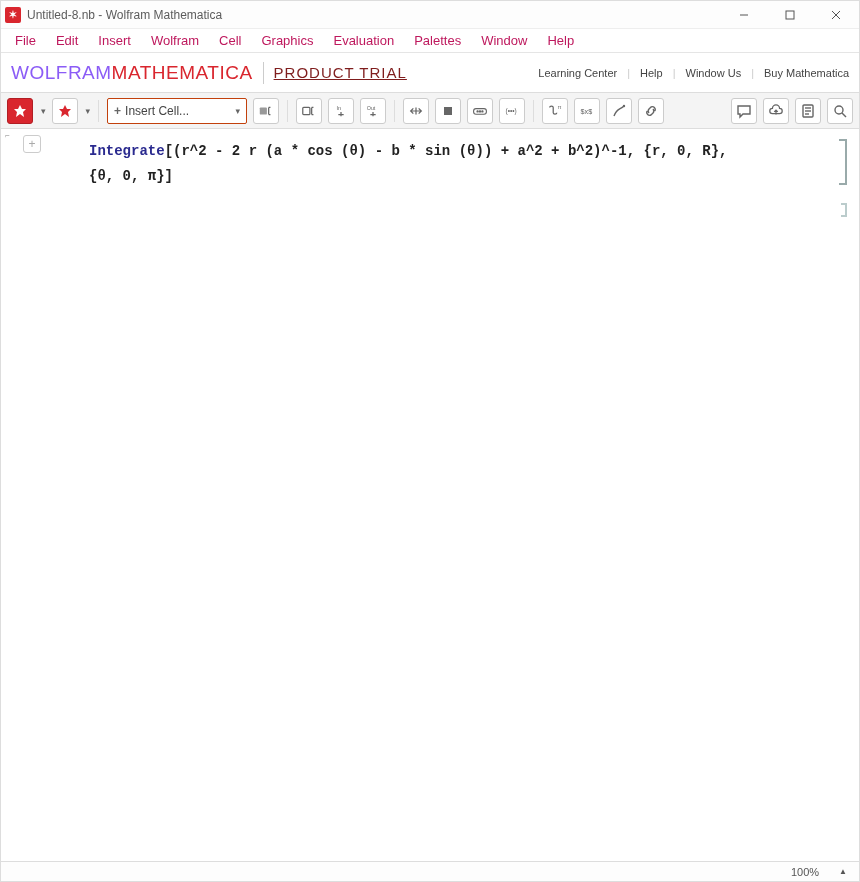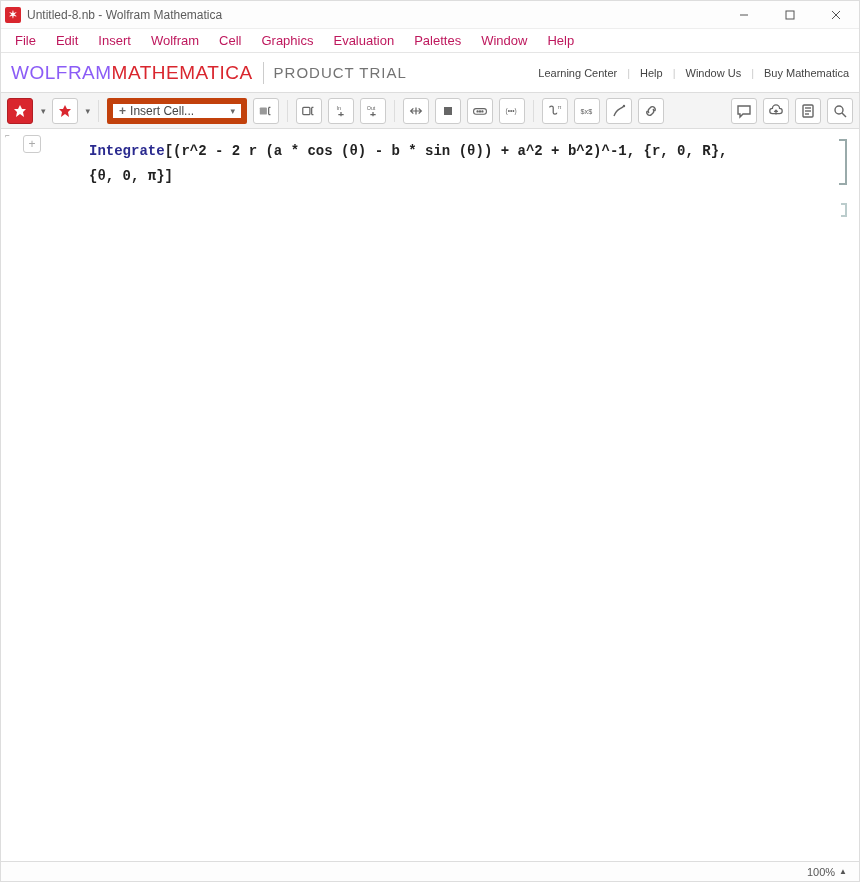--- a/index.html
+++ b/index.html
@@ -52,21 +52,21 @@
     height: 40px;
     display:flex;
     align-items:center;
     padding: 0 10px;
     border-bottom:1px solid #ddd;
     background:#fff;
   }
   .brandbar .brand1 { color:#8b5cf6; font-size:19px; letter-spacing:0.5px; }
   .brandbar .brand2 { color:#d9262e; font-size:19px; letter-spacing:0.5px; font-weight:500; }
   .brandbar .divider { width:1px;height:22px;background:#ccc;margin:0 10px; }
-  .brandbar .trial { color:#737373;font-size:15px;letter-spacing:1px; }
+  .brandbar .trial { color:#7f1d1d;font-size:15px;letter-spacing:1px;text-decoration:underline; }
   .brandbar .spacer { flex:1; }
   .brandbar .links { display:flex;align-items:center;gap:10px;font-size:11px;color:#444; }
   .brandbar .links .sep { color:#ccc; }
   .brandbar .links span.link { cursor:pointer; }
   
   .toolbar {
     height: 36px;
     background:#f4f4f4;
     border-bottom:1px solid #ddd;
     display:flex;
@@ -76,21 +76,21 @@
   }
   .iconbtn {
     height:26px;min-width:26px;padding:0 4px;
     border:1px solid #ccc;border-radius:3px;background:#fff;
     display:flex;align-items:center;justify-content:center;
     font-size:12px;color:#555;
   }
   .iconbtn.red { background:#d9262e;border-color:#b11e24;color:#fff; }
   .iconbtn.rednoborder { background:#fff;border-color:#ccc; }
   .insertcell {
-    height:26px;width:140px;border:6px solid #c2410c;border-radius:2px;background:#fff;
+    height:26px;width:140px;border:1px solid #c2410c;border-radius:2px;background:#fff;
     display:flex;align-items:center;padding:0 6px;font-size:12px;color:#444;
     justify-content:space-between;
   }
   .insertcell .plus { font-weight:bold;margin-right:4px;color:#666; }
   .tb-sep { width:1px;height:22px;background:#ddd;margin:0 2px; }
   .toolbar .spacer { flex:1; }
   .tb-right { display:flex;gap:6px;align-items:center; }
   
   .notebook {
     position:relative;
@@ -121,21 +121,21 @@
   }
   .cbrkt2 {
     position:absolute;right:12px;top:74px;width:6px;height:14px;
     border-right:2px solid #bcc;border-bottom:2px solid #bcc; border-top:2px solid #bcc;
   }
   
   .statusbar {
     position:absolute;left:0;right:0;bottom:0;height:20px;
     border-top:1px solid #ddd;background:#fdfdfd;
     display:flex;align-items:center;justify-content:flex-end;
-    padding:0 12px;font-size:11px;color:#555;gap:4px;
+    padding:0 12px;font-size:11px;color:#555;gap:20px;
   }
   .statusbar .tri { font-size:8px;color:#555; }
   .chev { font-size:9px;color:#666;margin-left:2px; }
   svg.ico { width:16px;height:16px;stroke:#666;fill:none;stroke-width:1.4; }
   svg.ico-red { stroke:#fff; }
   svg.ico-redsmall { width:16px;height:16px;fill:#d9262e; }
 </style>
 </head>
 <body>
 

